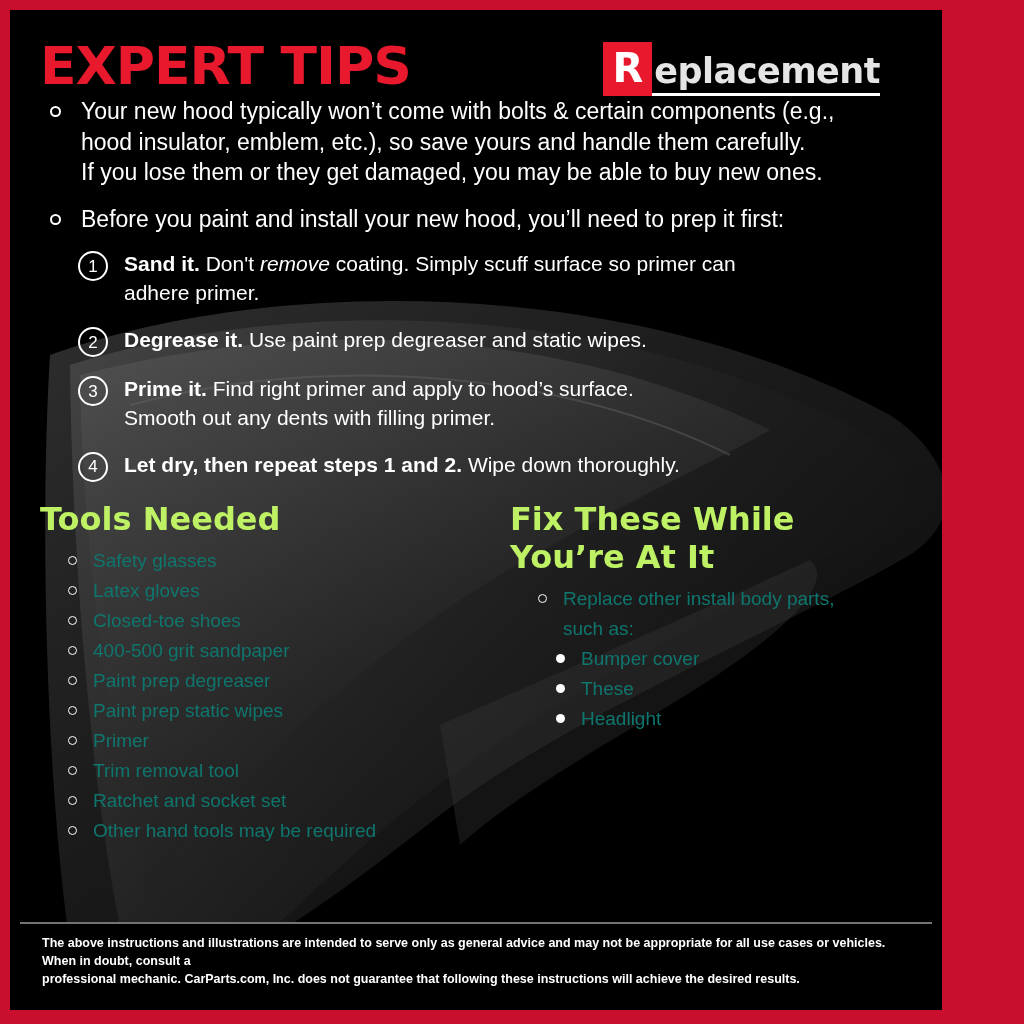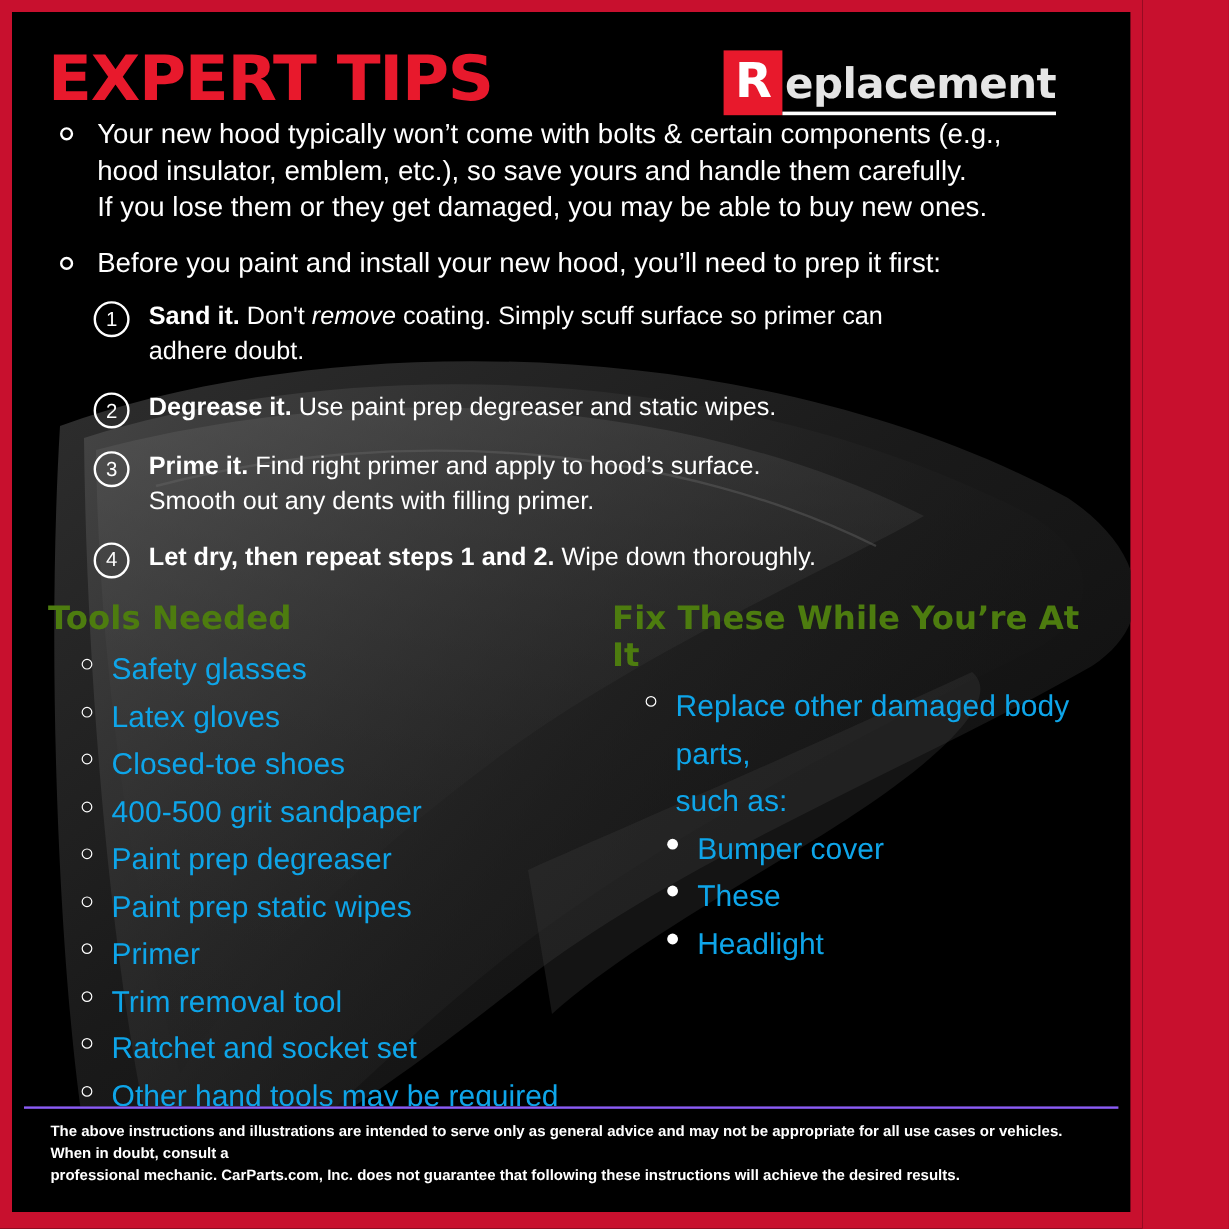--- a/index.html
+++ b/index.html
@@ -119,32 +119,32 @@
   .step-body b { font-weight: bold; }
   .step-body i { font-style: italic; }
 
   .columns {
     display: flex;
     margin-top: 10px;
   }
   .col-left { width: 470px; }
   .col-right { flex: 1; }
   .col-head {
-    color: #4d7c0f;
-    font-size: 27px;
+    color: #bef264;
+    font-size: 32px;
     font-weight: bold;
     margin-bottom: 8px;
     font-family: "DejaVu Sans", sans-serif;
   }
   ul.plain { list-style: none; }
   ul.plain li {
     display: flex;
     align-items: flex-start;
-    color: #0ea5e9;
-    font-size: 25px;
+    color: #0f766e;
+    font-size: 19px;
     line-height: 1.58;
   }
   .ob {
     width: 9px; height: 9px;
     border: 1.5px solid #fff;
     border-radius: 50%;
     margin: 10px 16px 0 28px;
     flex: 0 0 auto;
   }
   .fb {
@@ -157,21 +157,21 @@
 
   .disclaimer {
     position: absolute;
     left: 10px; right: 10px; bottom: 14px;
     background: #000;
     color: #fff;
     font-size: 12.5px;
     font-weight: bold;
     line-height: 1.45;
     padding: 10px 22px 8px 22px;
-    border-top: 2px solid #8b5cf6;
+    border-top: 2px solid #737373;
     z-index: 3;
   }
 </style>
 </head>
 <body>
 
 <div class="poster">
 
   <svg class="hood-art" viewBox="0 0 1004 690" preserveAspectRatio="none">
     <defs>
@@ -228,21 +228,21 @@
       </div>
 
     </div>
 
     <div class="steps">
 
       <div class="step">
         <div class="step-num">1</div>
         <div class="step-body">
           <b>Sand it.</b><span> Don't </span><i>remove</i><span> coating. Simply scuff surface  so primer can</span>
-          <div>adhere doubt.</div>
+          <div>adhere primer.</div>
         </div>
       </div>
 
       <div class="step">
         <div class="step-num">2</div>
         <div class="step-body">
           <b>Degrease it.</b><span> Use paint prep degreaser and static wipes.</span>
         </div>
       </div>
 
@@ -310,21 +310,21 @@
             </li>
         </ul>
       </div>
 
       <div class="col-right">
         <div class="col-head">Fix These While You’re At It</div>
         <ul class="plain">
           <li>
             <span class="ob"></span>
             <span>
-              <span style="display:block">Replace other damaged body parts,</span>
+              <span style="display:block">Replace other install body parts,</span>
               <span style="display:block">such as:</span>
             </span>
           </li>
           <li>
               <span class="fb"></span>
               <span>Bumper cover</span>
             </li>
           <li>
               <span class="fb"></span>
               <span>These</span>

